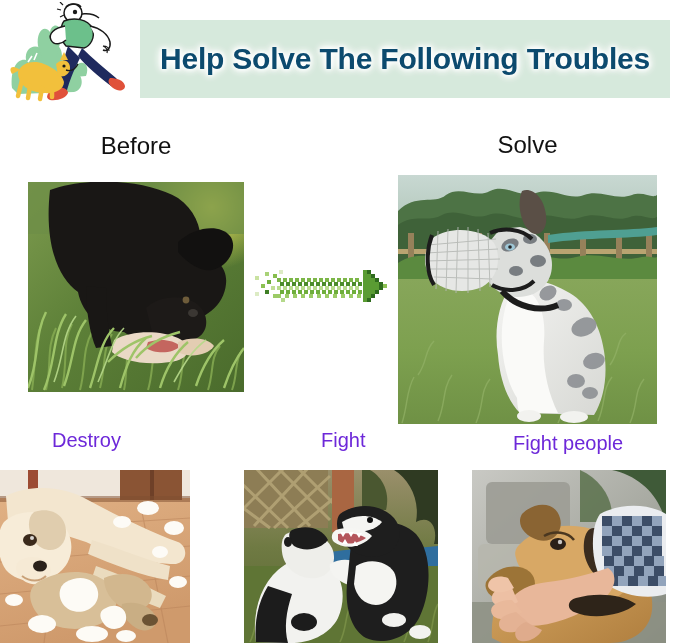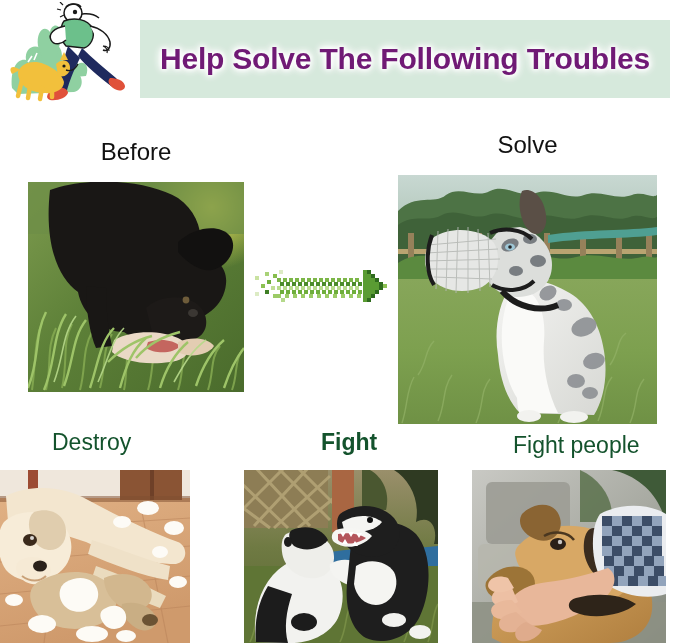--- a/index.html
+++ b/index.html
@@ -40,37 +40,37 @@
     background: #d6e9dc;
     display: flex;
     align-items: center;
     justify-content: center;
   }
   #title-text {
     font-family: "Liberation Sans", sans-serif;
     font-size: 30px;
     font-weight: 700;
     letter-spacing: -0.2px;
-    color: #701a75;
+    color: #0c4a6e;
     white-space: nowrap;
     text-shadow:
       0 0 5px #ffffff, 0 0 5px #ffffff, 0 0 8px #ffffff,
       0 0 10px #ffffff, 0 0 12px #ffffff;
   }
 
   
   .ba-label {
     position: absolute;
     font-size: 24px;
     font-weight: 400;
     color: #111111;
     white-space: nowrap;
     text-align: center;
   }
-  #label-before { left: 28px;  top: 138px; width: 216px; }
+  #label-before { left: 28px;  top: 132px; width: 216px; }
   #label-after  { left: 398px; top: 131px; width: 259px; }
 
   
   .photo {
     position: absolute;
     overflow: hidden;
     background: #777;
   }
   #photo-before { left: 28px;  top: 182px; width: 216px; height: 210px; }
   #photo-after  { left: 398px; top: 175px; width: 259px; height: 249px; }
@@ -85,26 +85,26 @@
     position: absolute;
     left: 255px;
     top: 262px;
     width: 140px;
     height: 46px;
   }
 
   
   .caption {
     position: absolute;
-    font-size: 23px;
-    color: #14532d;
+    font-size: 20px;
+    color: #6d28d9;
     white-space: nowrap;
   }
   #caption-destroy { left: 52px;  top: 429px; }
-  #caption-fight   { left: 321px; top: 429px; font-weight: bold; }
+  #caption-fight   { left: 321px; top: 429px; }
   #caption-bite    { left: 513px; top: 432px; }
 </style>
 </head>
 <body>
 
 <div id="header">
 
   <div id="header-illustration">
     <svg viewBox="0 0 140 104" xmlns="http://www.w3.org/2000/svg">
 

